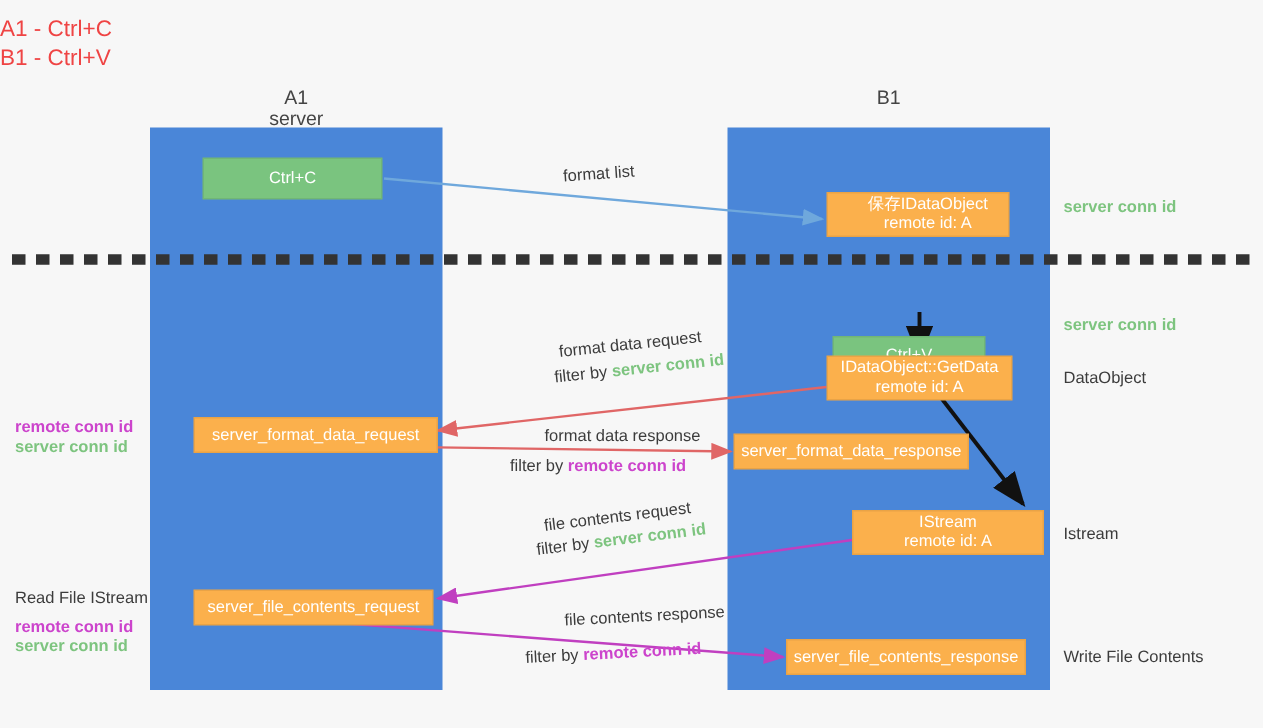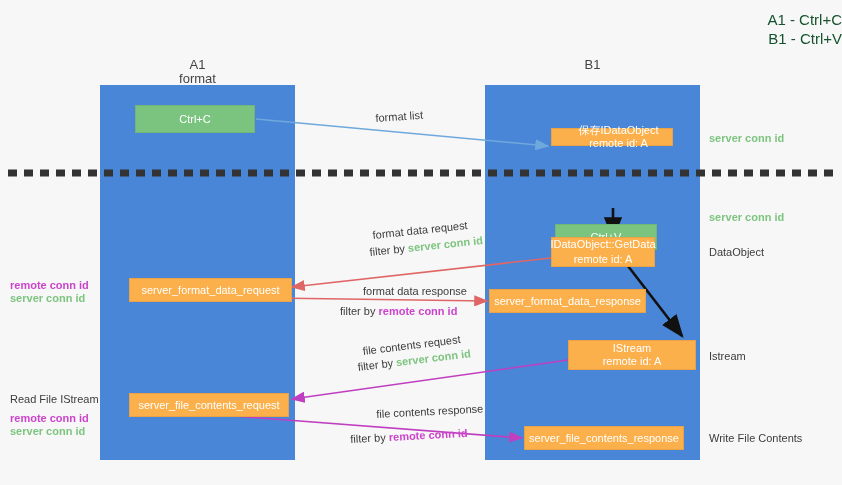--- a/index.html
+++ b/index.html
@@ -8,22 +8,22 @@
     background:#f7f7f7;
     font-family:"Liberation Sans","DejaVu Sans",sans-serif;
     position:relative;overflow:hidden;
     color:#3a3a3a;
   }
   #stage{position:absolute;left:0;top:0;width:842px;height:485px;}
   .abs{position:absolute;}
 
   
   .title{
-    left:0;top:10px;width:842px;text-align:right;
-    font-size:15px;line-height:19px;color:#14532d;
+    left:0;top:10px;width:842px;text-align:left;
+    font-size:15px;line-height:19px;color:#ef4444;
   }
 
   
   .lane-head{
     text-align:center;font-size:13px;line-height:14px;color:#444;
   }
 
   
   .lane{
     background:#4a86d8;
@@ -59,21 +59,21 @@
 
 <div id="stage">
 
   <div class="abs title">
     <div>A1 - Ctrl+C</div>
     <div>B1 - Ctrl+V</div>
   </div>
 
   <div class="abs lane-head" style="left:100px;top:58px;width:195px;">
     <div>A1</div>
-    <div>format</div>
+    <div>server</div>
   </div>
   <div class="abs lane-head" style="left:485px;top:58px;width:215px;">
     <div>B1</div>
   </div>
 
   <div class="abs lane lane-a"></div>
   <div class="abs lane lane-b"></div>
 
   <svg class="overlay">
     <defs>
@@ -113,30 +113,30 @@
   </div>
 
   <div class="abs box orange" style="left:129px;top:278px;width:163px;height:24px;">
     <span>server_format_data_request</span>
   </div>
 
   <div class="abs box orange" style="left:129px;top:393px;width:160px;height:24px;">
     <span>server_file_contents_request</span>
   </div>
 
-  <div class="abs box orange" style="left:551px;top:128px;width:122px;height:18px;padding-left:13px;">
+  <div class="abs box orange" style="left:551px;top:128px;width:122px;height:30px;padding-left:13px;">
     <span>保存IDataObject</span>
     <span>remote id: A</span>
   </div>
 
   <div class="abs box green" style="left:555px;top:181px;width:102px;height:26px;margin-top:43px;">
     <span>Ctrl+V</span>
   </div>
 
-  <div class="abs box orange" style="left:551px;top:237px;width:104px;height:30px;justify-content:space-between;">
+  <div class="abs box orange" style="left:551px;top:237px;width:124px;height:30px;">
     <span>IDataObject::GetData</span>
     <span>remote id: A</span>
   </div>
 
   <div class="abs box orange" style="left:489px;top:289px;width:157px;height:24px;">
     <span>server_format_data_response</span>
   </div>
 
   <div class="abs box orange" style="left:568px;top:340px;width:128px;height:30px;">
     <span>IStream</span>

